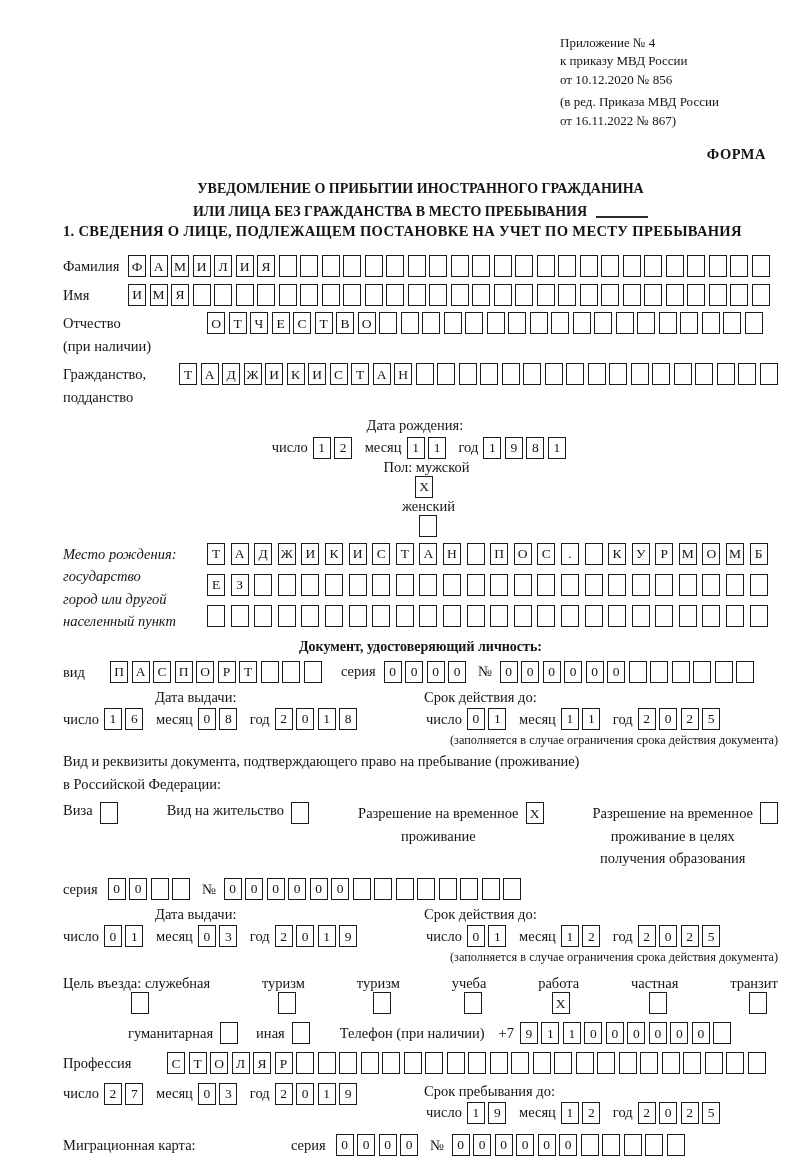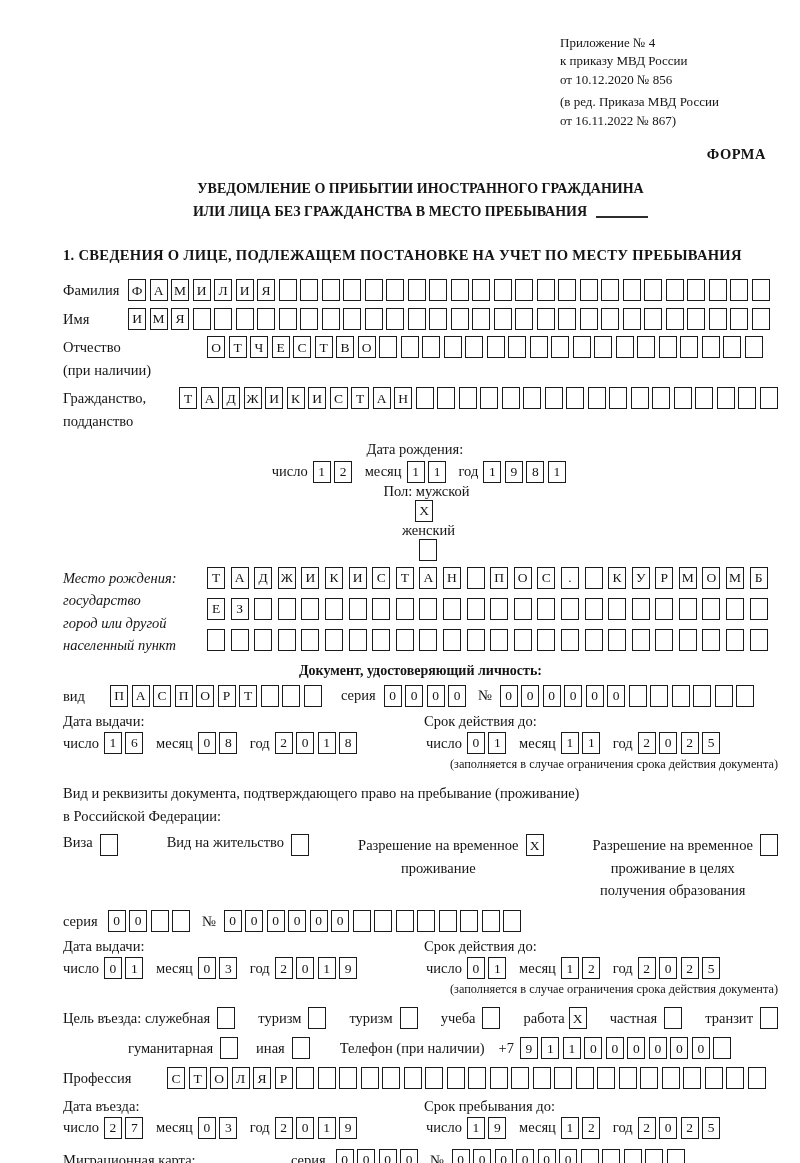--- a/index.html
+++ b/index.html
@@ -9,21 +9,21 @@
     font-family:"Liberation Serif","DejaVu Serif",serif;
     padding:34px 22px 10px 63px;
   }
   
   .appendix{margin-left:497px;width:218px;font-size:13px;line-height:1.42;}
   .appendix .gap{height:4px;}
   .forma{ text-align:right; font-weight:bold; font-size:14.5px; margin:16px 12px 0 0; letter-spacing:.5px;}
   
   .title{text-align:center;font-weight:bold;font-size:14px;line-height:1.65;margin-top:14px;}
   .title-blank{display:inline-block;width:52px;border-bottom:2px solid #2c2c2c;margin-left:9px;transform:translateY(2px);}
-  .sec-head{font-weight:bold;font-size:14.6px;margin-top:24px;letter-spacing:.3px;}
+  .sec-head{font-weight:bold;font-size:14.6px;letter-spacing:.3px;}
   
   .formbody{margin-top:15px;font-size:14.5px;}
   .frow{display:flex;align-items:flex-start;margin-bottom:6px;}
   .flabel{flex:none;line-height:1.55;}
   .cells{display:inline-flex;flex:none;}
   .cell{
     box-sizing:border-box;flex:none;width:18px;height:22px;margin-right:3.5px;
     border:1.7px solid #1b1b1b;display:inline-flex;align-items:center;justify-content:center;
     font-size:13.5px;line-height:1;background:#fff;
   }
@@ -35,29 +35,29 @@
   .stackrows > .cells:last-child{margin-bottom:0;}
   
   .dg{display:inline-flex;align-items:center;}
   .dg .dlbl{margin:0 5px 0 0;}
   .dg .cells{margin-right:9px;}
   .dg .cells:last-child{margin-right:0;}
   .doc-head{text-align:center;font-weight:bold;font-size:14px;margin:2px 0 6px 0;}
   .inline-lbl{margin:0 8px;}
   .twocol{display:flex;margin-top:4px;}
   .col-l{width:335px;flex:none;} .col-r{flex:1;}
-  .dhead{margin-bottom:2px;}
+  .dhead{margin-left:92px;margin-bottom:2px;}
   .dhead-r{margin-left:26px;margin-bottom:2px;}
   .dnote{font-size:12.3px;text-align:right;margin-top:3px;}
-  .para{margin-top:10px;line-height:1.6;}
+  .para{margin-top:2px;line-height:1.6;}
   .visa-row{display:flex;justify-content:space-between;align-items:flex-start;margin-top:6px;}
   .vitem{display:flex;align-items:flex-start;}
   .vtext{text-align:center;line-height:1.55;}
   .purpose-row{display:flex;justify-content:space-between;align-items:center;margin:10px 0 2px 0;}
-  .pitem{display:flex;align-items:center;}
+  .pitem{display:flex;align-items:center;flex-direction:column;}
   .purpose2{display:flex;align-items:center;margin:8px 0 8px 65px;}
   .phone-lbl{margin:0 14px 0 30px;}
   .plus7{margin-right:6px;}
   .mt2{margin-top:2px;} .mt6{margin-top:6px;flex-direction:column;} .mt8{margin-top:8px;} .mt10{margin-top:10px;}
 </style>
 </head>
 <body>
 
 <div class="page">
 
@@ -616,21 +616,20 @@
           <span class="cell"></span>
           <span class="cell"></span>
           <span class="cell"></span>
           <span class="cell"></span>
           <span class="cell"></span>
         </span>
     </div>
 
     <div class="twocol" style="margin-top:8px;">
       <div class="col-l">
-        <div class="dhead">Дата въезда:</div>
         <span class="dg">
           <span class="dlbl">число</span>
           <span class="cells">
               <span class="cell">2</span>
               <span class="cell">7</span>
             </span>
           <span class="dlbl">месяц</span>
           <span class="cells">
               <span class="cell">0</span>
               <span class="cell">3</span>

